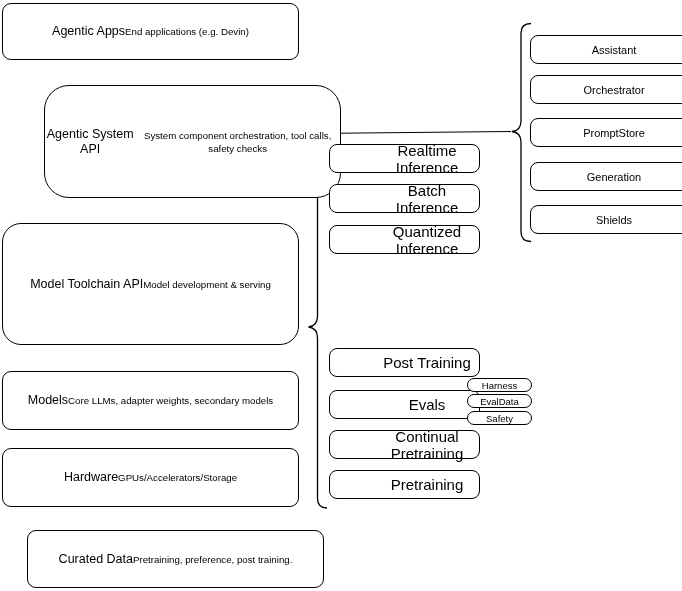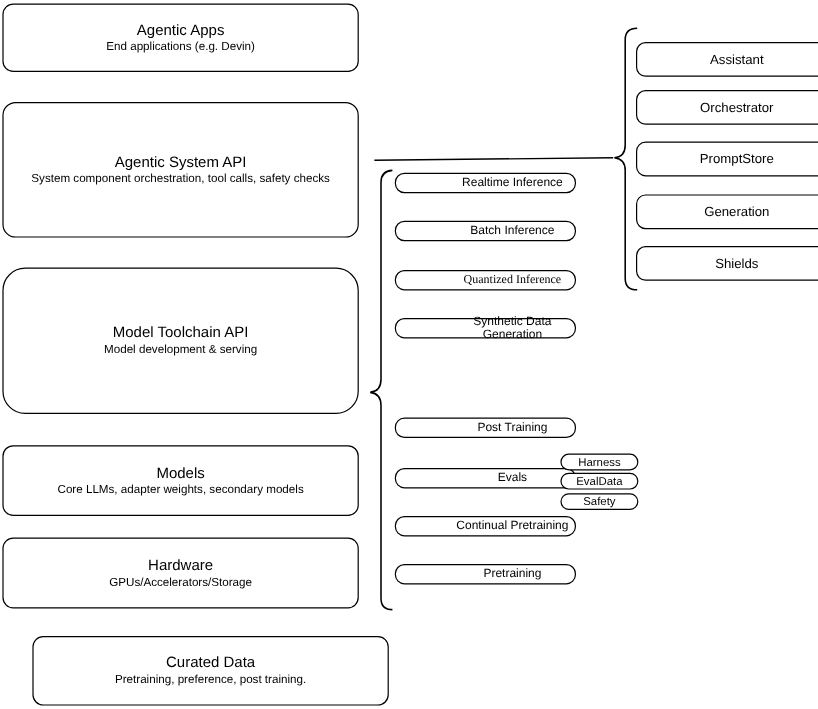--- a/index.html
+++ b/index.html
@@ -15,43 +15,43 @@
     font-family: "Liberation Sans", "DejaVu Sans", sans-serif;
     color: #000000;
     overflow: hidden;
   }
   .node {
     position: absolute;
     box-sizing: border-box;
     background: #ffffff;
     border: 1px solid #000000;
     display: flex;
-    flex-direction: column;
+    flex-direction: row;
     align-items: center;
     justify-content: center;
     text-align: center;
   }
   .stack-box {
     left: 2px;
     width: 297px;
   }
   .node-title {
     font-size: 12.5px;
     line-height: 15px;
   }
   .node-subtitle {
     font-size: 9.7px;
     line-height: 13px;
   }
   .mid-box {
     left: 329px;
     width: 151px;
-    height: 17px;
+    height: 29px;
     border-radius: 8px;
-    font-size: 10px;
+    font-size: 15px;
     z-index: 1;
     padding-left: 45px;
   }
   .right-box {
     left: 530px;
     width: 168px;
     height: 29px;
     border-radius: 8px;
     font-size: 11px;
   }
@@ -89,21 +89,21 @@
     <path d="M 312 133.5 L 511 131.5" fill="none" stroke="#000000" stroke-width="1.2"></path>
     <path d="M 327 142 Q 317.5 142.5 317.5 152 L 317.5 316 Q 317.5 326 308.5 327 Q 317.5 328 317.5 338 L 317.5 498.5 Q 317.5 508 327 508" fill="none" stroke="#000000" stroke-width="1.3"></path>
     <path d="M 531 23.5 Q 521 23.5 521 33 L 521 121 Q 521 130.5 512 131.5 Q 521 132.5 521 142 L 521 232 Q 521 241.5 531 241.5" fill="none" stroke="#000000" stroke-width="1.3"></path>
   </svg>
 
   <div class="node stack-box" style="top:3px;height:57px;border-radius:9px;">
     <div class="node-title">Agentic Apps</div>
     <div class="node-subtitle">End applications (e.g. Devin)</div>
   </div>
 
-  <div class="node stack-box" style="top:85px;height:113px;border-radius:11px;">
+  <div class="node stack-box" style="top:85px;height:113px;border-radius:25px;margin-left:42px;">
     <div class="node-title">Agentic System API</div>
     <div class="node-subtitle">System component orchestration, tool calls, safety checks</div>
   </div>
 
   <div class="node stack-box" style="top:223px;height:122px;border-radius:19px;">
     <div class="node-title">Model Toolchain API</div>
     <div class="node-subtitle">Model development &amp; serving</div>
   </div>
 
   <div class="node stack-box" style="top:371px;height:59px;border-radius:9px;">
@@ -120,25 +120,22 @@
     <div class="node-title">Curated Data</div>
     <div class="node-subtitle">Pretraining, preference, post training.</div>
   </div>
 
   <div class="node mid-box" style="top:144px;">
     <span>Realtime Inference</span>
   </div>
   <div class="node mid-box" style="top:184px;">
     <span>Batch Inference</span>
   </div>
-  <div class="node mid-box" style="top:225px;font-family:Liberation Serif, serif;">
+  <div class="node mid-box" style="top:225px;">
     <span>Quantized Inference</span>
-  </div>
-  <div class="node mid-box" style="top:265px;">
-    <span>Synthetic Data Generation</span>
   </div>
   <div class="node mid-box" style="top:348px;">
     <span>Post Training</span>
   </div>
   <div class="node mid-box" style="top:390px;">
     <span>Evals</span>
   </div>
   <div class="node mid-box" style="top:430px;">
     <span>Continual Pretraining</span>
   </div>

